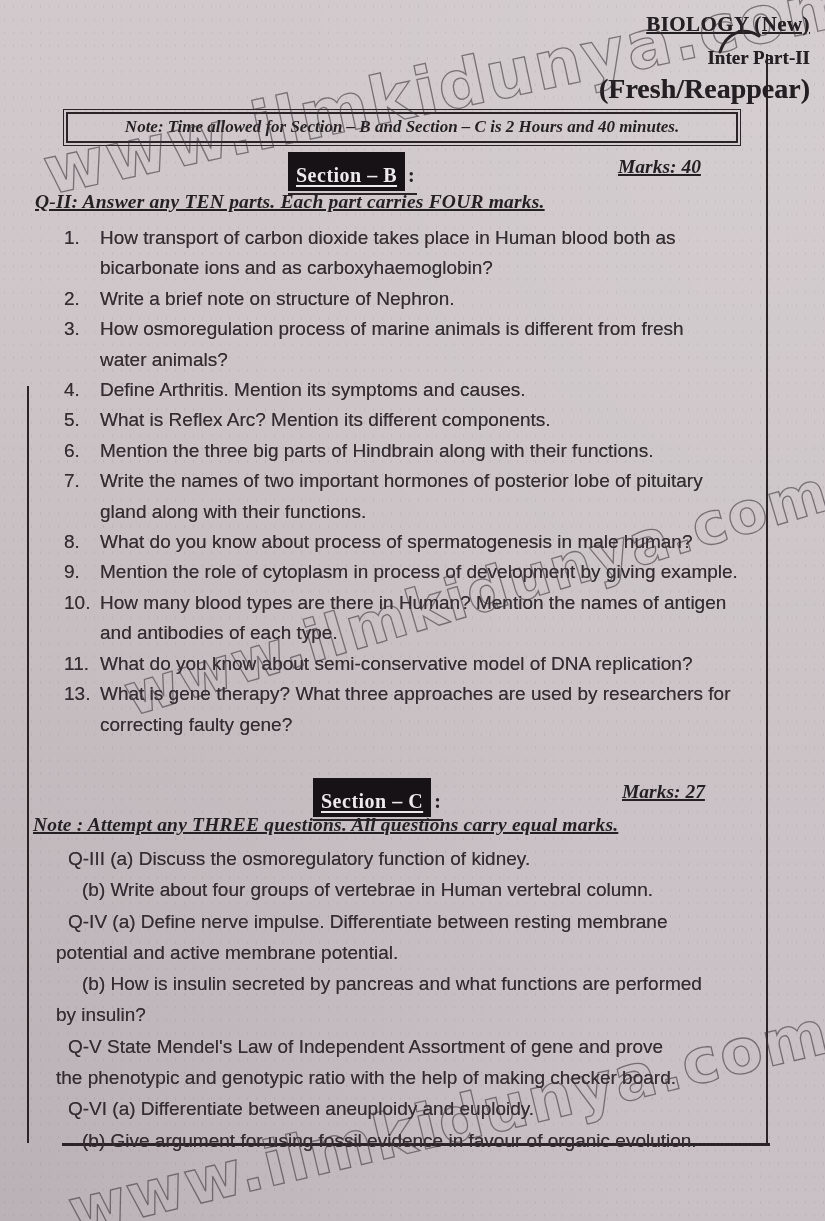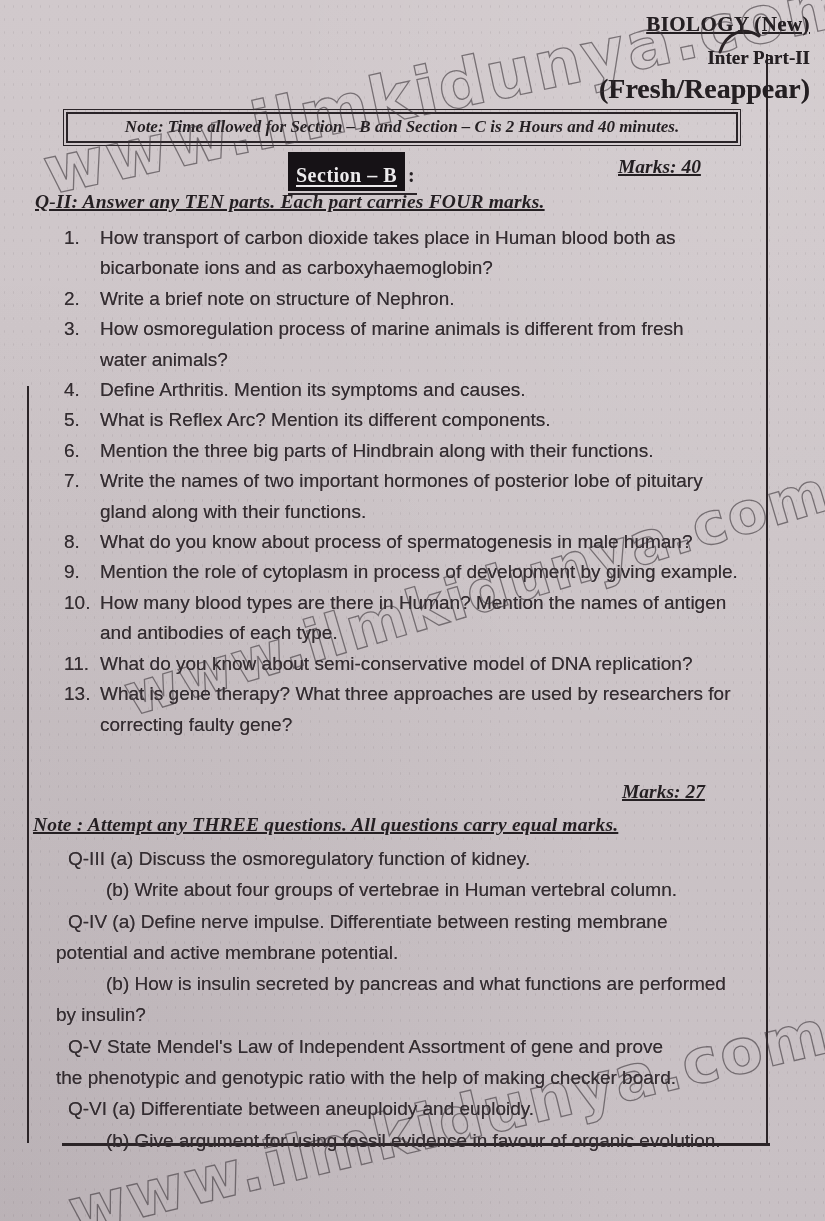--- a/index.html
+++ b/index.html
@@ -82,21 +82,21 @@
   
   .qlist{position:absolute;top:223px;left:64px;width:712px;margin:0;padding:0;list-style:none;z-index:3;}
   .qitem{display:flex;font-size:19px;line-height:30.4px;}
   .qnum{flex:none;width:36px;}
   .qtxt{flex:1;white-space:pre-line;}
 
   
   .clist{position:absolute;top:843px;left:0;width:790px;z-index:3;}
   .cline{font-size:19px;line-height:31.3px;}
   .ind0{padding-left:68px;}
-  .ind1{padding-left:106px;}
+  .ind1{padding-left:82px;}
   .ind2{padding-left:56px;}
 
   .txt-shadow{text-shadow:0 0 0.6px rgba(46,40,43,0.65);}
 </style>
 </head>
 <body>
 
 <div class="page">
 
   <div class="wm wm1">www.ilmkidunya.com</div>
@@ -176,20 +176,25 @@
         <span class="qnum">11.</span>
         <span class="qtxt">What do you know about semi-conservative model of DNA replication?</span>
       </li>
     <li class="qitem">
         <span class="qnum">13.</span>
         <span class="qtxt">What is gene therapy? What three approaches are used by researchers for
 correcting faulty gene?</span>
       </li>
   </ol>
 
+  <div class="sec-wrap c">
+    <span class="sec-box">
+      <span class="lbl">Section – C</span>
+    </span><span class="sec-colon">:</span>
+  </div>
   <div class="marks c">Marks: 27</div>
 
   <div class="instruction noteC">Note : Attempt any THREE questions. All questions carry equal marks.</div>
 
   <div class="clist txt-shadow">
     <div class="cline ind0">Q-III (a) Discuss the osmoregulatory function of kidney.</div>
     <div class="cline ind1">(b) Write about four groups of vertebrae in Human vertebral column.</div>
     <div class="cline ind0">Q-IV (a) Define nerve impulse. Differentiate between resting membrane</div>
     <div class="cline ind2">potential and active membrane potential.</div>
     <div class="cline ind1">(b) How is insulin secreted by pancreas and what functions are performed</div>

